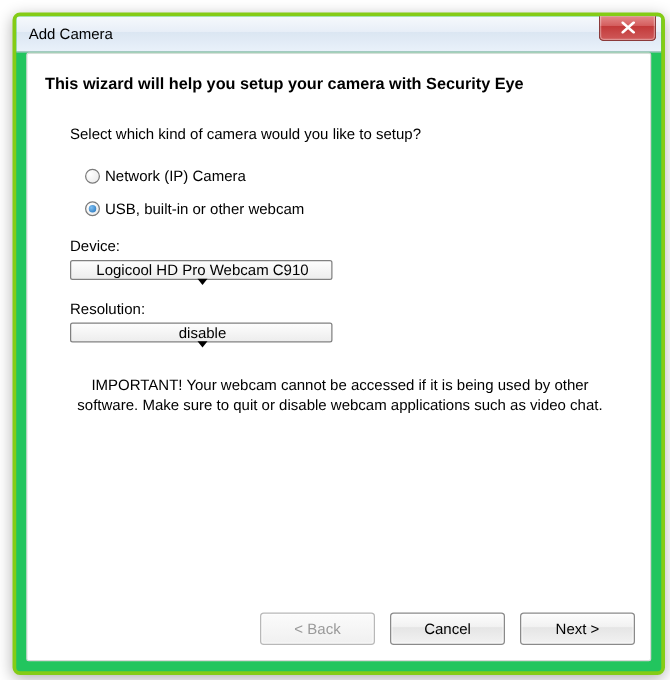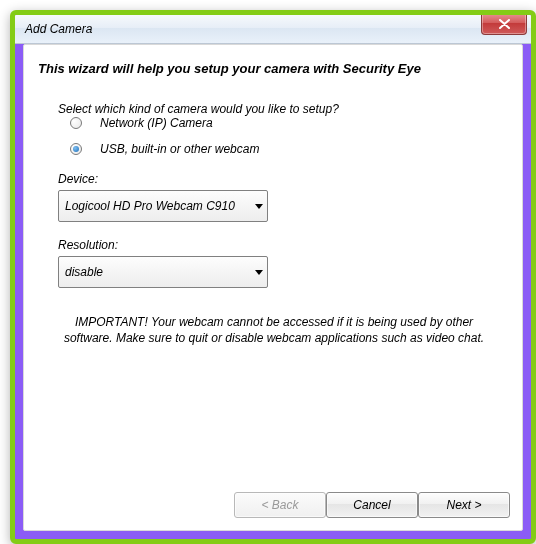--- a/index.html
+++ b/index.html
@@ -6,27 +6,26 @@
     margin: 0;
     padding: 10px;
     background: #fff;
     font-family: "Segoe UI", Tahoma, Arial, sans-serif;
     font-size: 12px;
     color: #000;
   }
   .window {
     width: 516px;
     height: 524px;
-    border: 5px solid #84cc16;
+    border: 3px solid #84cc16;
     border-radius: 6px;
-    background: #8b5cf6;
+    background: #22c55e;
     box-shadow: 0 3px 12px rgba(0,0,0,0.3);
     overflow: hidden;
     position: relative;
-    font-style: italic;
   }
   .titlebar {
     height: 28px;
     background: linear-gradient(to bottom, #f6f9fc 0%, #e7eef7 45%, #dbe6f2 46%, #e9f1fa 100%);
     border-bottom: 1px solid #bcc7d4;
     display: flex;
     align-items: center;
     padding: 0 6px 0 10px;
     position: relative;
   }
@@ -64,26 +63,27 @@
   .heading {
     font-weight: bold;
     font-size: 13px;
     padding: 16px 14px 6px 14px;
   }
   .body-area {
     padding: 20px 22px 0 34px;
     color: #000;
   }
   .prompt {
+    margin-bottom: 20px;
   }
   .radio-row {
     display: flex;
     align-items: center;
     margin: 0 0 12px 12px;
-    gap: 18px;
+    gap: 4px;
   }
   .radio {
     width: 12px;
     height: 12px;
     border: 1px solid #7a7a7a;
     border-radius: 50%;
     background: radial-gradient(circle at 30% 30%, #fff, #e8e8e8);
     position: relative;
     box-sizing: border-box;
   }
@@ -93,49 +93,50 @@
     top: 2px; left: 2px;
     width: 6px; height: 6px;
     border-radius: 50%;
     background: radial-gradient(circle at 35% 35%, #7fbff2, #1d6fb8);
   }
   .field-label {
     margin: 16px 0 4px 0;
   }
   .combo {
     width: 210px;
-    height: 32px;
+    height: 16px;
     border: 1px solid #808080;
     background: linear-gradient(to bottom,#fdfdfd,#ededed);
     display: flex;
     align-items: center;
     justify-content: space-between;
     padding: 0 4px 0 6px;
     font-size: 12px;
     border-radius: 2px;
     box-sizing: border-box;
+    flex-direction: column;
   }
   .combo .arrow {
     width: 0; height: 0;
     border-left: 4px solid transparent;
     border-right: 4px solid transparent;
     border-top: 5px solid #000;
   }
   .important {
     margin-top: 26px;
     padding-right: 10px;
     line-height: 1.35;
     text-align: center;
   }
   .button-row {
     position: absolute;
     bottom: 12px;
     right: 12px;
     display: flex;
-    gap: 0;
+    gap: 12px;
     text-align: center;
   }
   .btn {
     width: 90px;
     height: 24px;
     border: 1px solid #8a8a8a;
     border-radius: 3px;
     background: linear-gradient(to bottom,#fdfdfd 0%,#f1f1f1 45%,#e5e5e5 46%,#f2f2f2 100%);
     display: flex;
     align-items: center;

